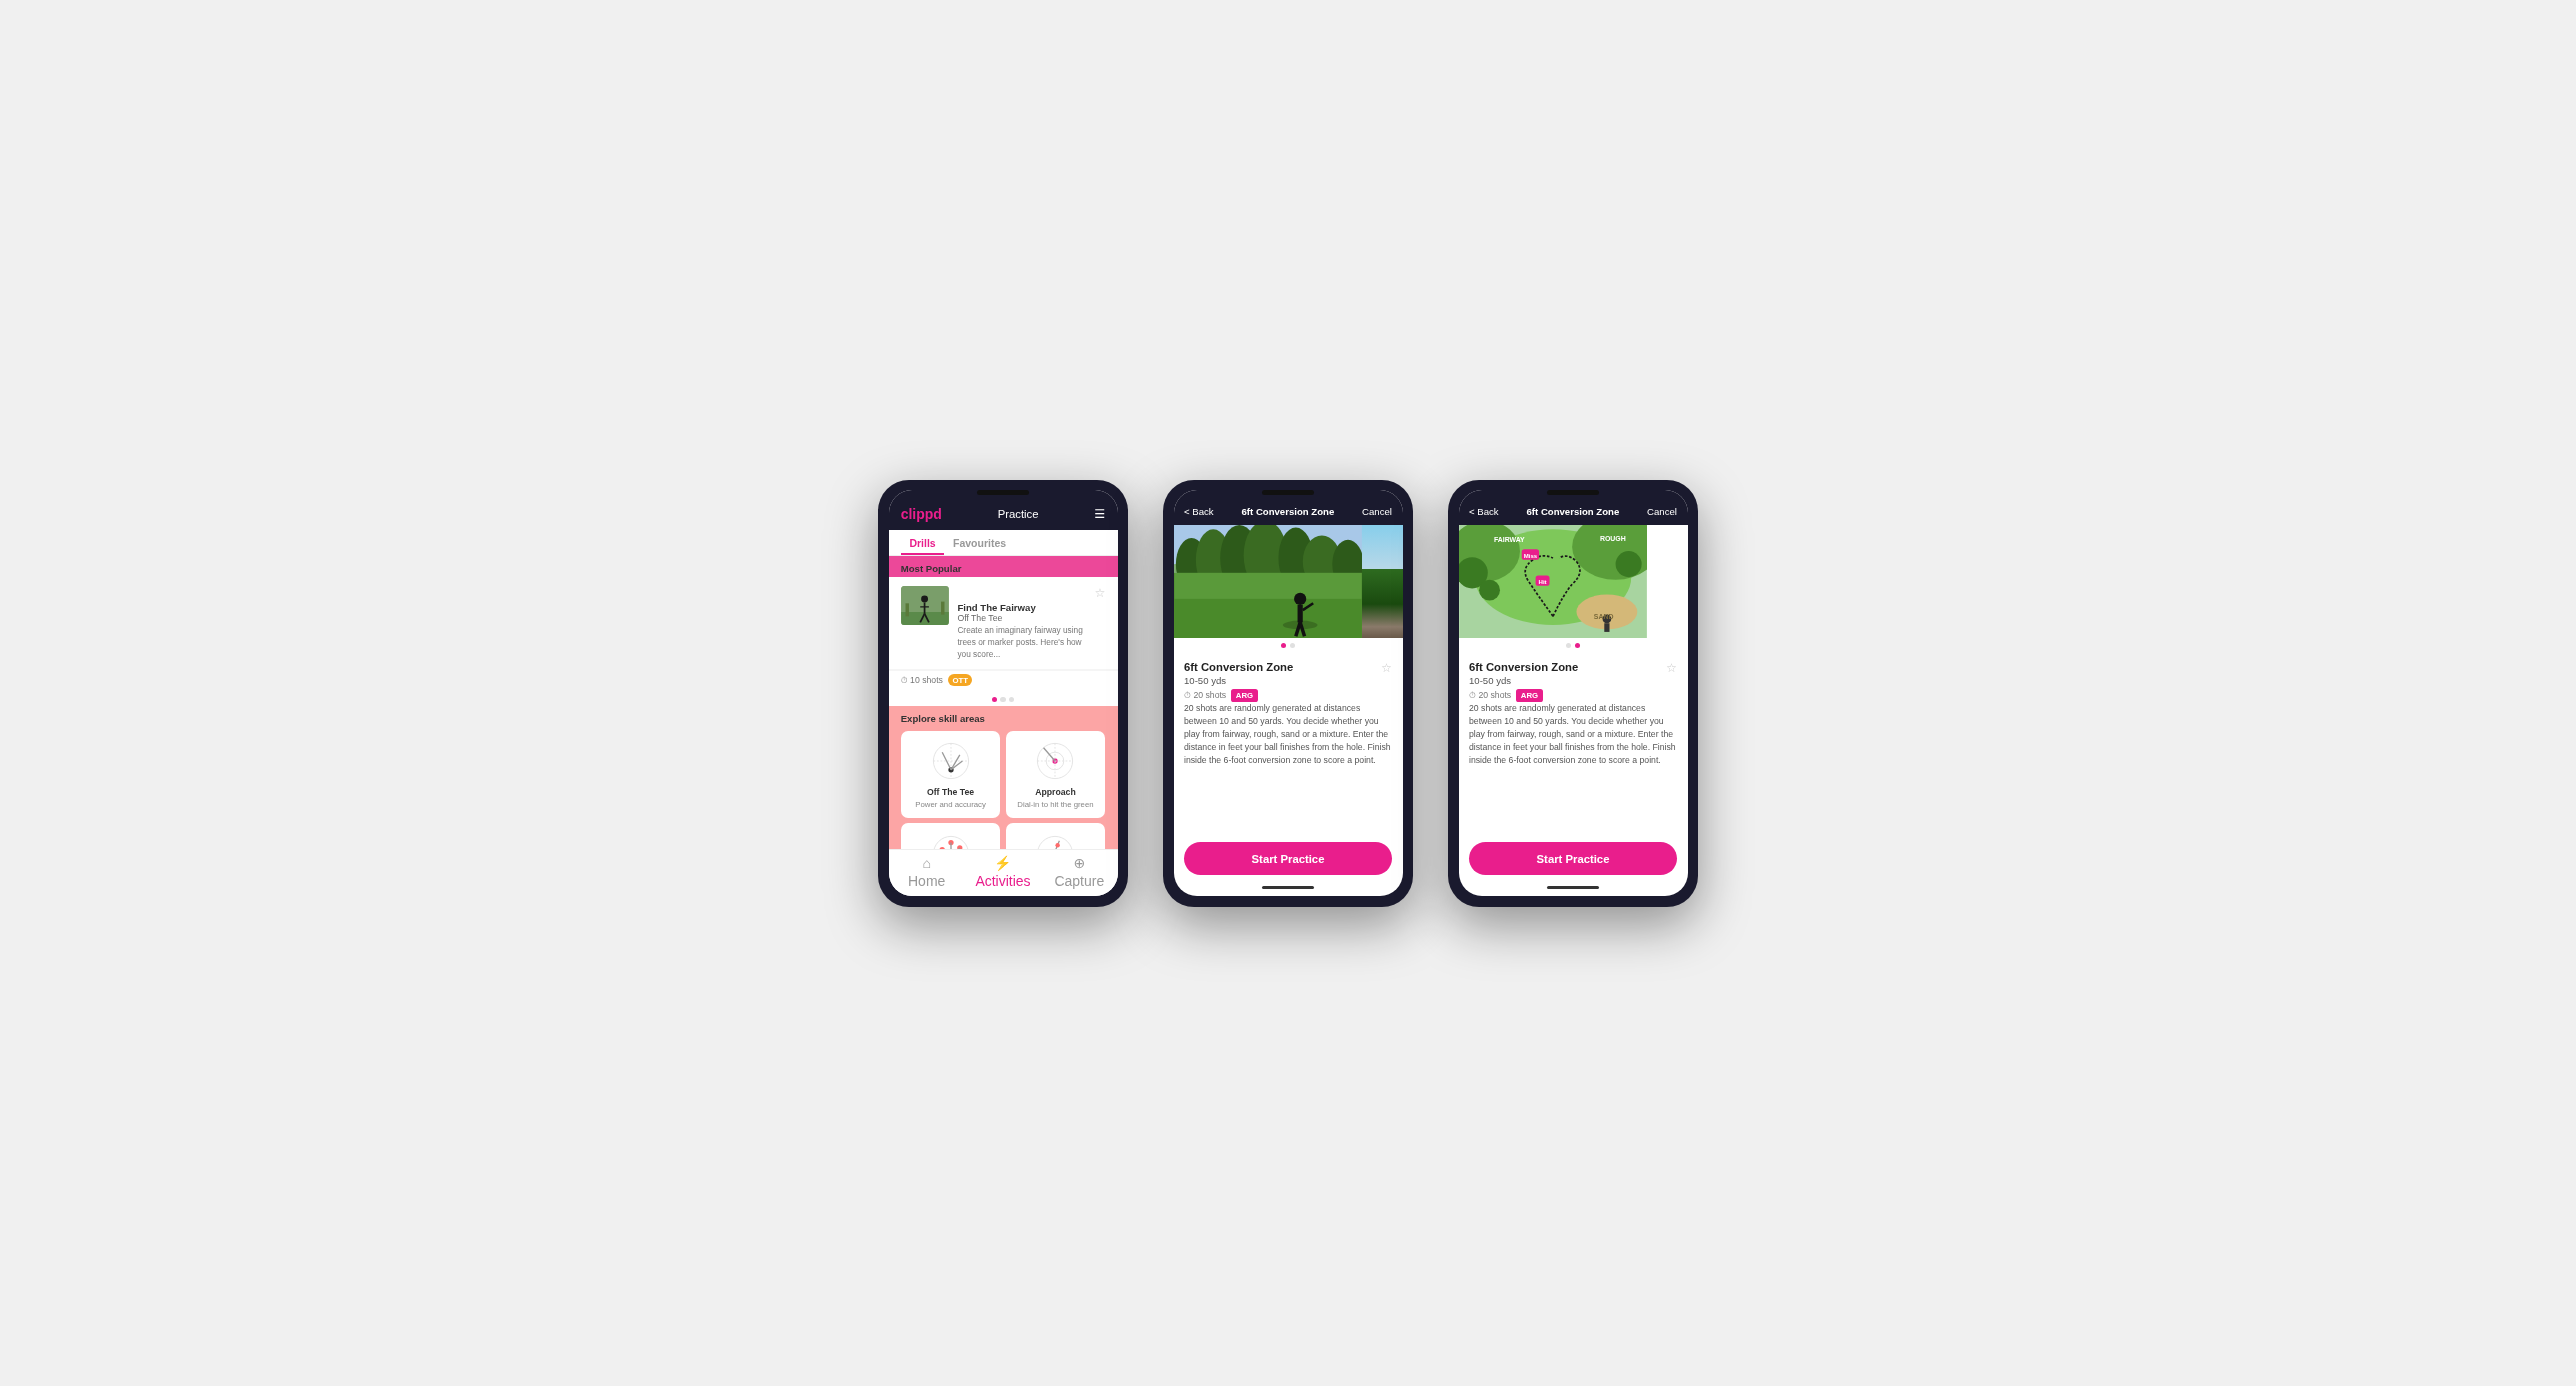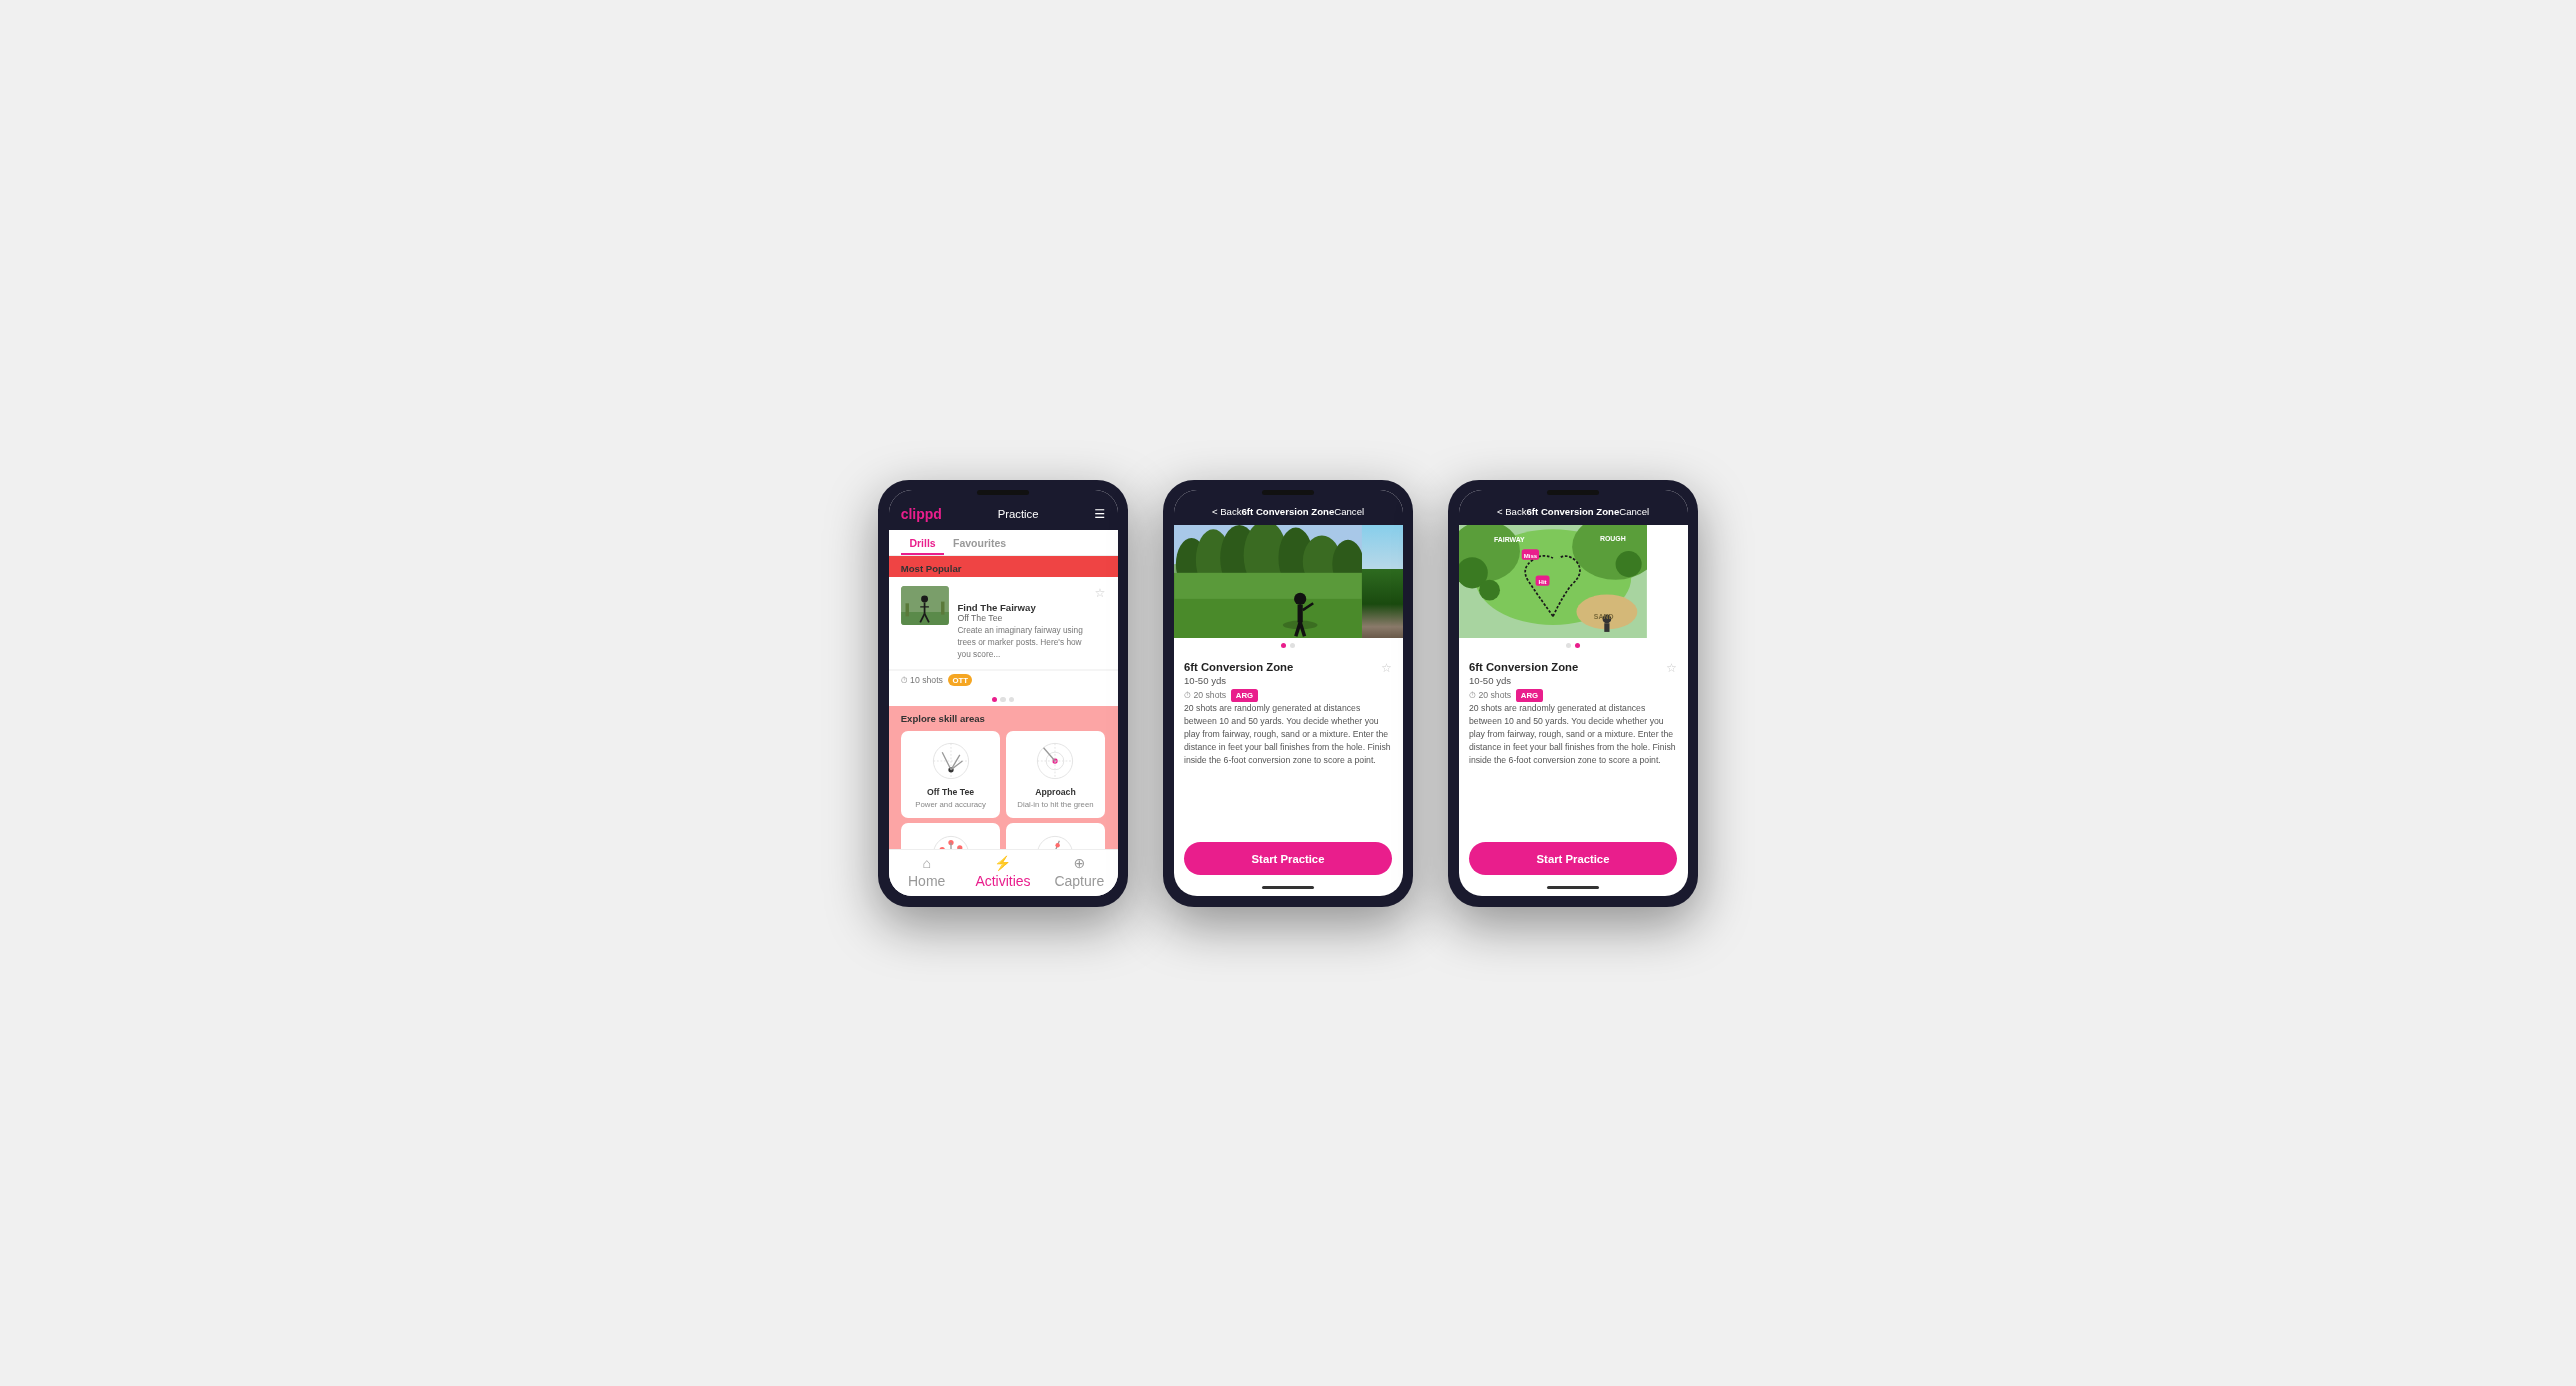--- a/index.html
+++ b/index.html
@@ -100,21 +100,21 @@
       flex: 1;
       overflow-y: auto;
       background: #f5f5f5;
       padding: 0 0 7px;
     }
     .section-label {
       font-size: 9.6px;
       font-weight: 600;
       color: #333;
       padding: 7px 12.2px 3.5px;
-      background: #ef4444;
+      background: #ec4899;
     }
     .drill-card {
       background: #fff;
       margin: 0 0 1.7px;
       padding: 8.7px 12.2px;
       display: flex;
       gap: 8.7px;
       align-items: flex-start;
     }
     .drill-thumb {
@@ -242,21 +242,21 @@
     .nav-label {
       font-size: 14px;
       color: #999;
     }
     .nav-label.active { color: #e91e8c; }
     
     .detail-header {
       background: #1a1a2e;
       padding: 15.7px 10.5px 8.7px;
       display: flex;
-      justify-content: center;
+      justify-content: space-between;
       align-items: center;
     }
     .back-btn {
       color: #fff;
       font-size: 9.6px;
       display: flex;
       align-items: center;
       gap: 2.6px;
     }
     .detail-title {

